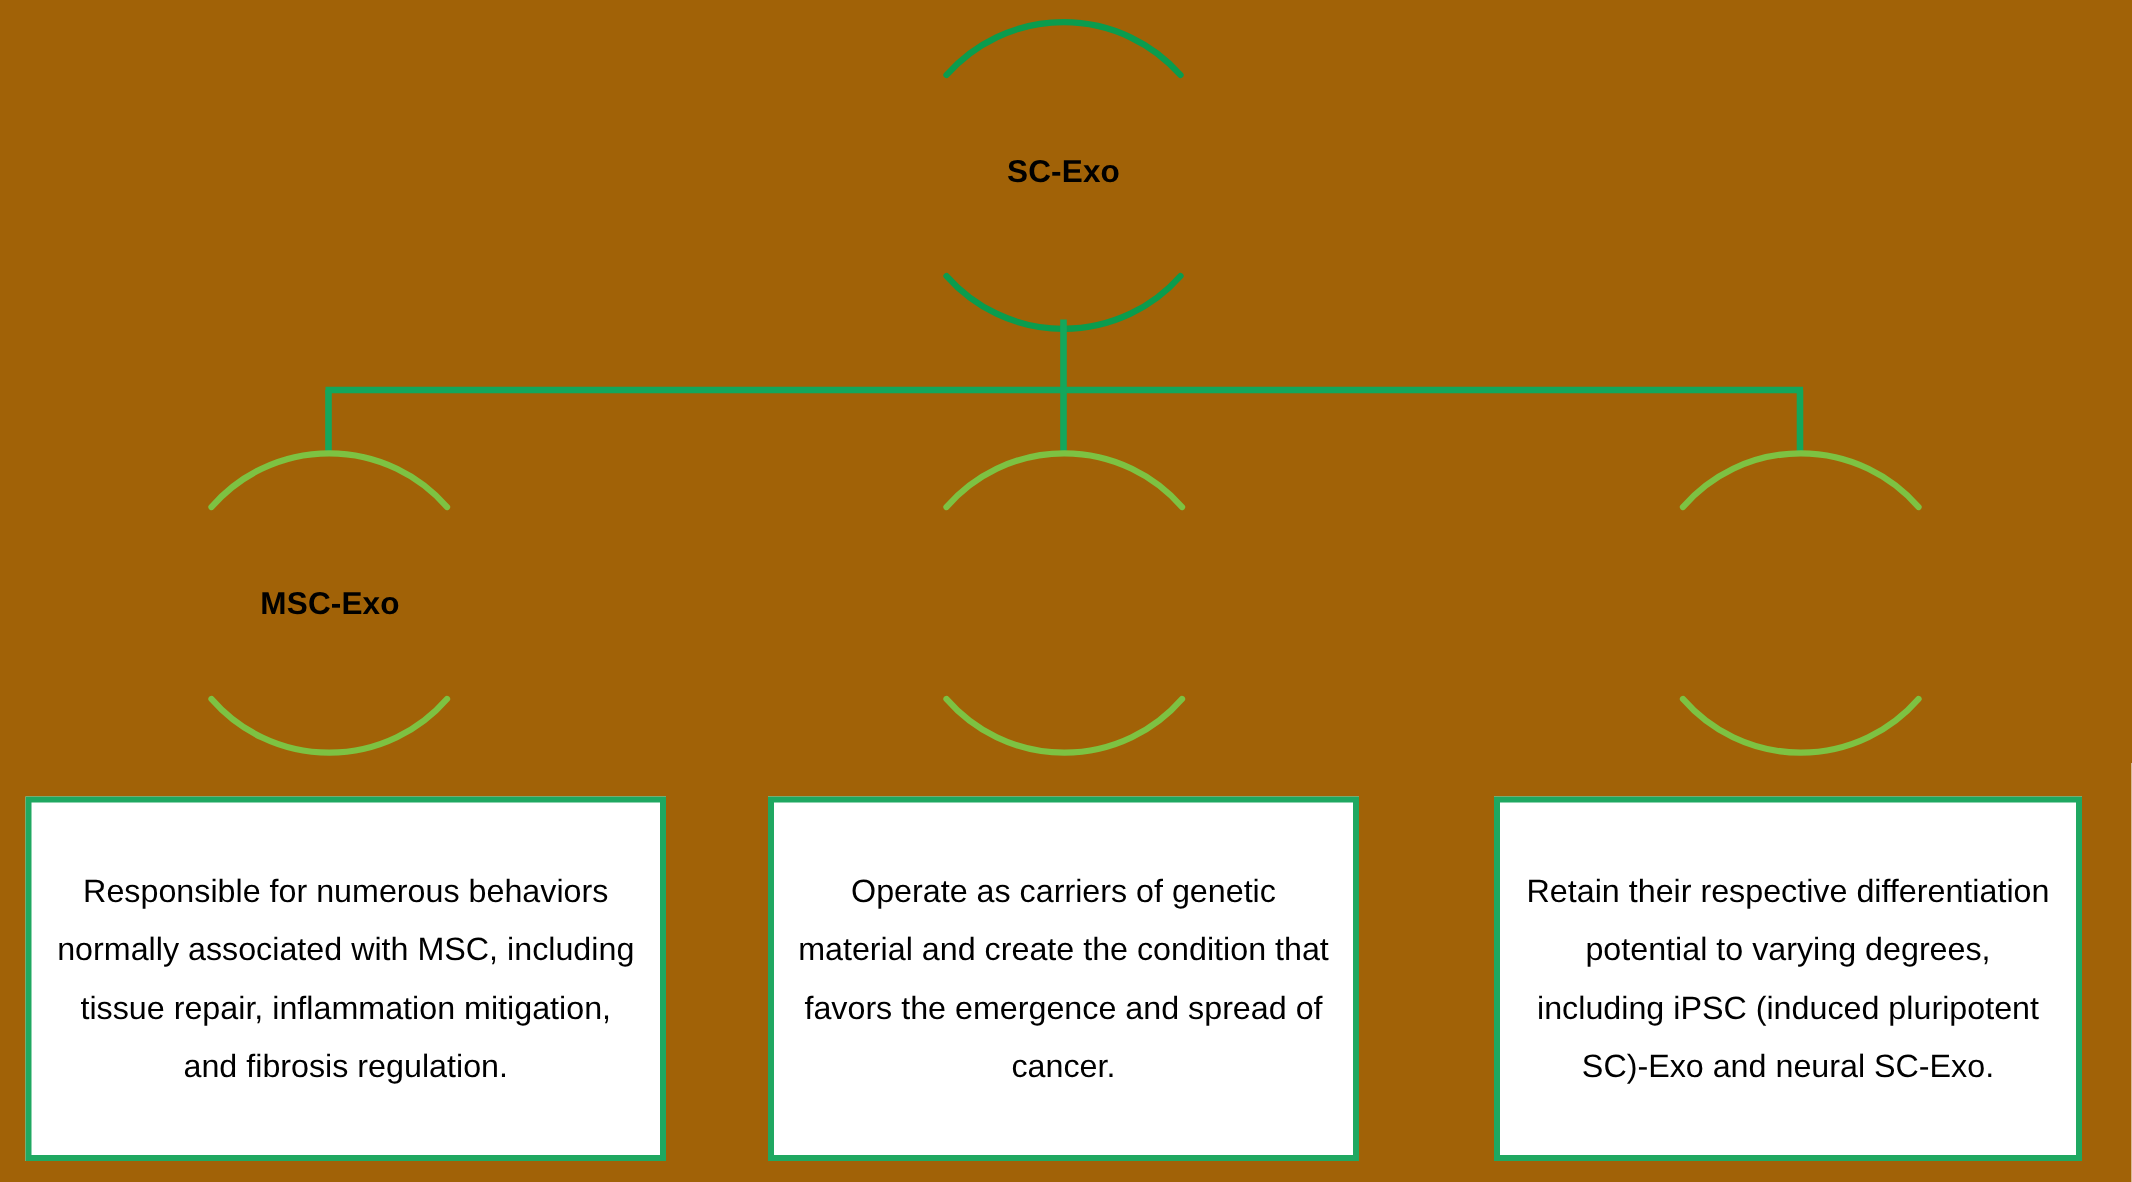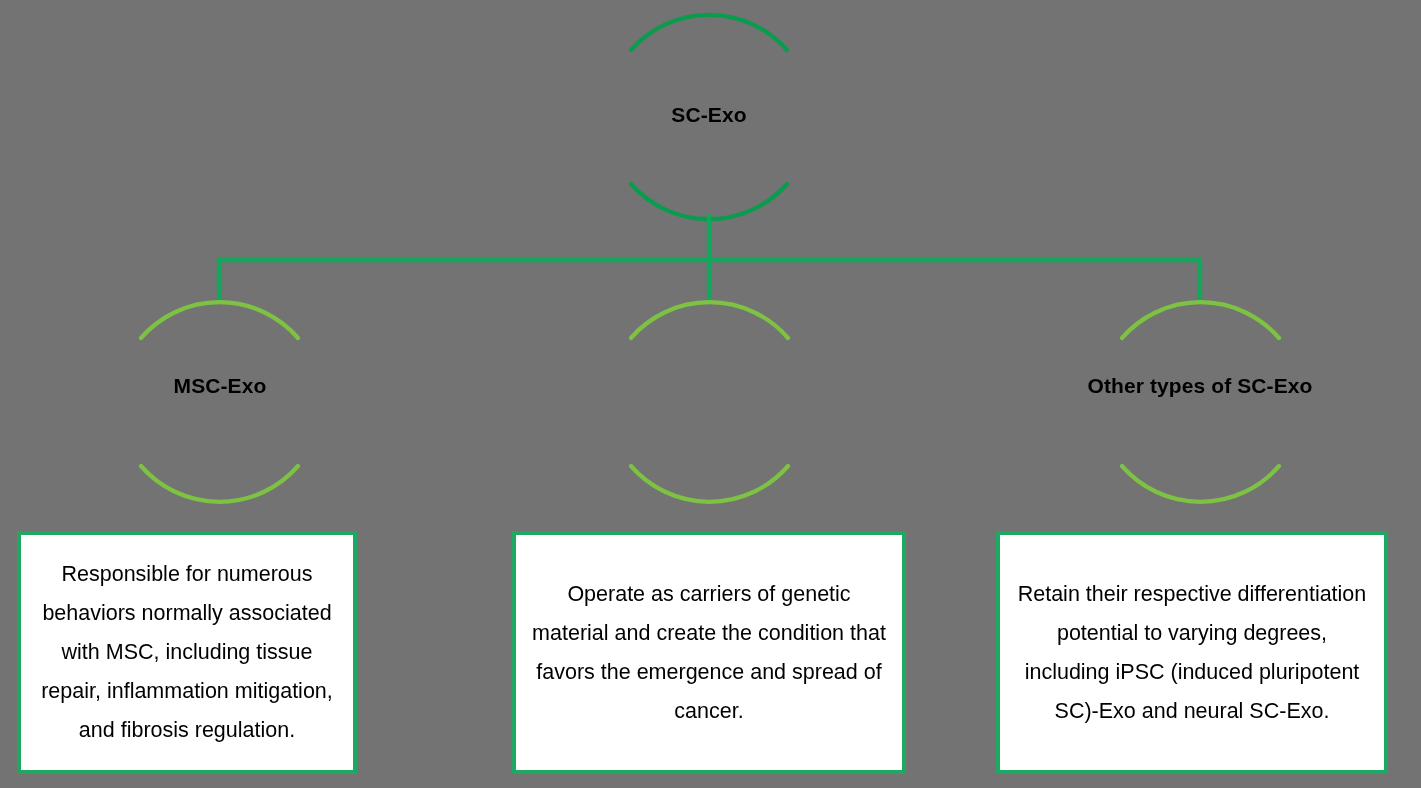--- a/index.html
+++ b/index.html
@@ -9,21 +9,21 @@
     background: #ffffff;
   }
   body {
     font-family: "Liberation Sans", sans-serif;
     -webkit-font-smoothing: antialiased;
   }
   #canvas {
     position: relative;
     width: 1421px;
     height: 788px;
-    background: #737373;
+    background: #a16207;
     overflow: hidden;
   }
   #diagram-svg {
     position: absolute;
     left: 0;
     top: 0;
     width: 1421px;
     height: 788px;
   }
   .node-label {
@@ -36,40 +36,40 @@
   }
   #label-root {
     left: 509px;
     top: 103px;
     width: 400px;
     font-size: 21px;
     letter-spacing: 0.1px;
   }
   .child-label {
     font-size: 21px;
-    top: 374px;
+    top: 391px;
     width: 420px;
     letter-spacing: 0.1px;
   }
   #label-child-0 { left: 10px; }
   #label-child-1 { left: 499px; }
   #label-child-2 { left: 990px; }
 
   .desc-box {
     position: absolute;
     box-sizing: border-box;
     border: 4px solid #1fa861;
     background: #ffffff;
     display: flex;
     align-items: center;
     justify-content: center;
     top: 531px;
     height: 243px;
   }
-  #desc-box-0 { left: 17px;   width: 340px; }
+  #desc-box-0 { left: 17px;   width: 427px; }
   #desc-box-1 { left: 512px;  width: 394px; justify-content: center; }
   #desc-box-2 { left: 996px; width: 392px; }
 
   .desc-text {
     font-size: 21.5px;
     line-height: 39px;
     color: #000000;
     text-align: center;
     padding: 0 16px;
     font-family: "Liberation Sans", sans-serif;
@@ -107,21 +107,20 @@
 
     <g>
       <path d="M 1122 338 A 104 104 0 0 1 1279 338" fill="none" stroke="#7dc242" stroke-width="4.2" stroke-linecap="round"></path>
       <path d="M 1122 466 A 104 104 0 0 0 1279 466" fill="none" stroke="#7dc242" stroke-width="4.2" stroke-linecap="round"></path>
     </g>
   </svg>
 
   <div class="node-label" id="label-root">SC-Exo</div>
 
   <div class="node-label child-label" id="label-child-0">MSC-Exo</div>
-  <div class="node-label child-label" id="label-child-2">Other types of SC-Exo</div>
 
   <div class="desc-box" id="desc-box-0">
     <div class="desc-text">Responsible for numerous behaviors normally associated with MSC, including tissue repair, inflammation mitigation, and fibrosis regulation.</div>
   </div>
 
   <div class="desc-box" id="desc-box-1">
     <div class="desc-text">Operate as carriers of genetic material and create the condition that favors the emergence and spread of cancer.</div>
   </div>
 
   <div class="desc-box" id="desc-box-2">

